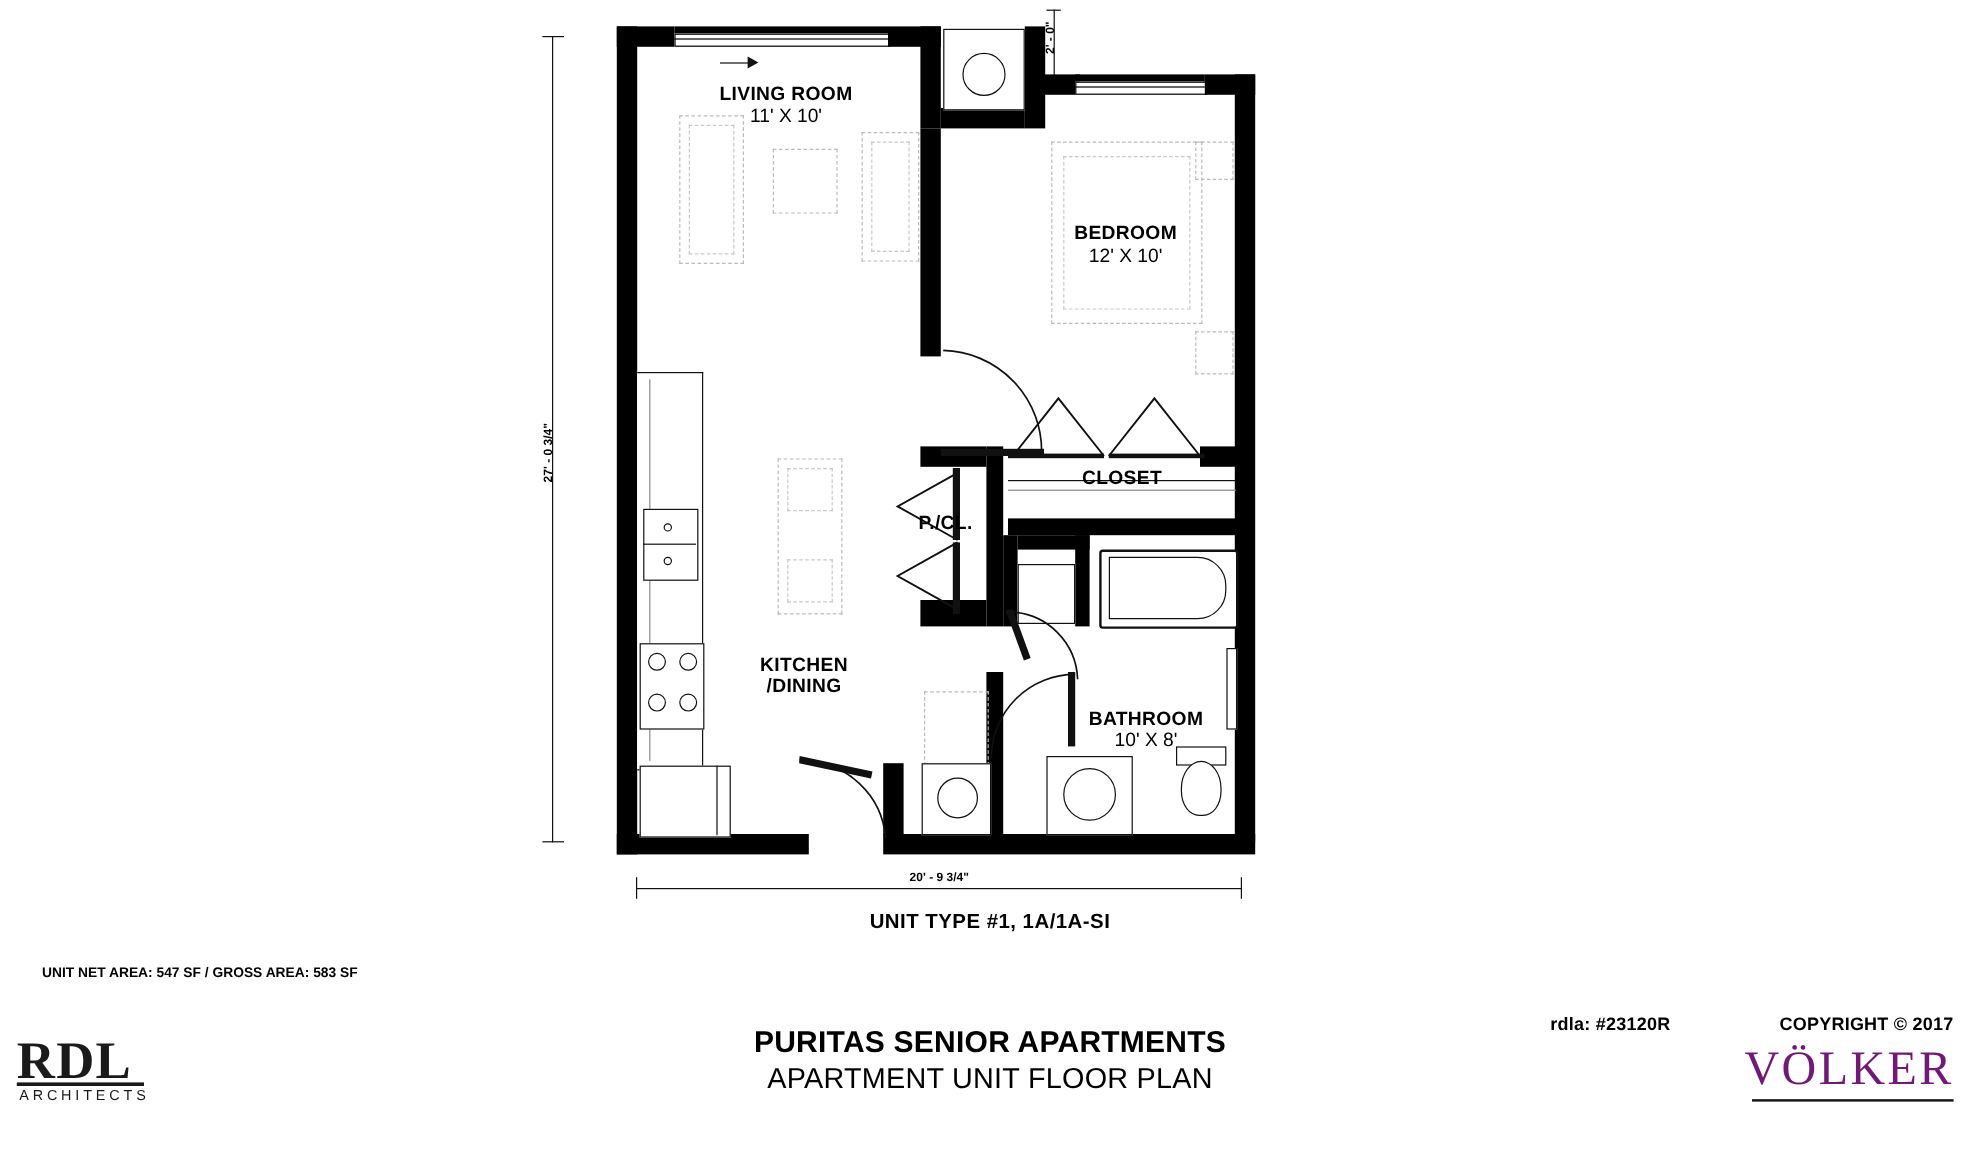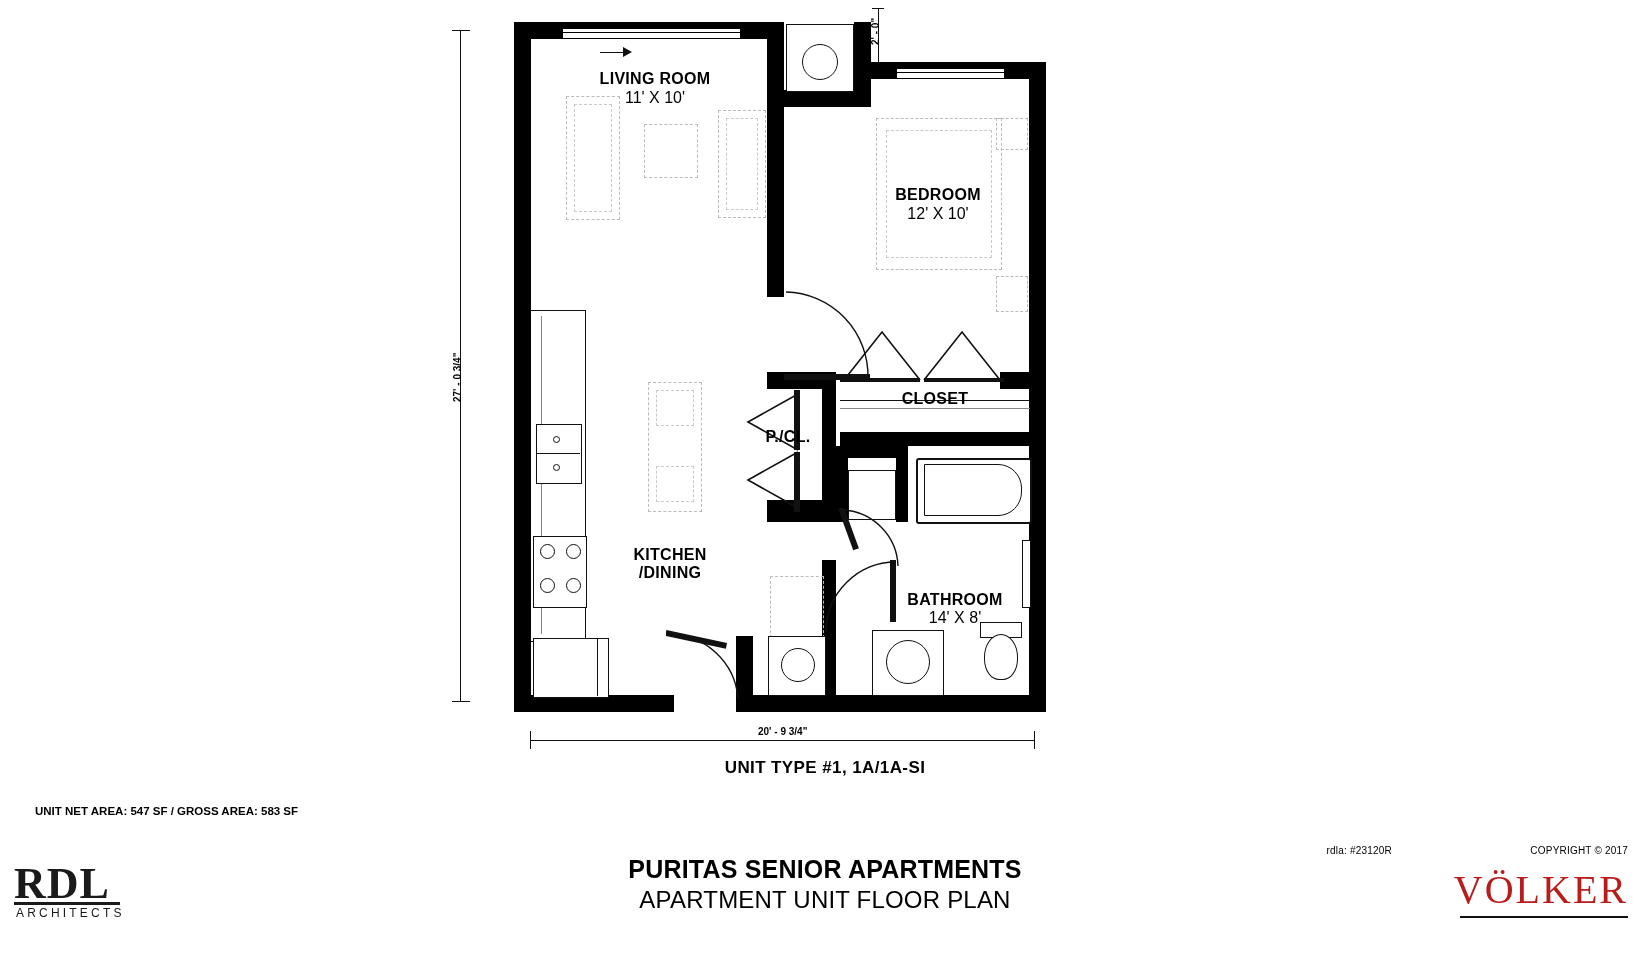--- a/index.html
+++ b/index.html
@@ -94,23 +94,24 @@
   }
   .footer-sub {
     position: absolute;
     width: 1650px;
     text-align: center;
     font-size: 24px;
     letter-spacing: .2px;
   }
   .meta {
     position: absolute;
-    font-size: 10px;
+    font-size: 15px;
     letter-spacing: .2px;
     white-space: nowrap;
+    font-weight: bold;
   }
   .rdl-text {
     position: absolute;
     left: 14px; top: 858px;
     font-family: "Liberation Serif", serif;
     font-size: 44px;
     font-weight: bold;
     letter-spacing: 1px;
     color: #1a1a1a;
   }
@@ -126,21 +127,21 @@
     left: 14px; top: 902px;
     width: 106px; height: 3px;
     background: #1a1a1a;
   }
   .volker {
     position: absolute;
     right: 22px; top: 866px;
     font-family: "Liberation Serif", serif;
     font-size: 40px;
     letter-spacing: 2px;
-    color: #b91c1c;
+    color: #701a75;
   }
   .volker-rule {
     position: absolute;
     right: 22px; top: 916px;
     width: 168px; height: 2px;
     background: #111111;
   }
 </style>
 </head>
 <body>
@@ -302,21 +303,21 @@
     <div class="room-dim" style="left:880px;top:205px;width:116px;">12' X 10'</div>
 
     <div class="room-name" style="left:880px;top:390px;width:110px;">CLOSET</div>
 
     <div class="room-name" style="left:748px;top:428px;width:80px;">P./CL.</div>
 
     <div class="room-name" style="left:610px;top:546px;width:120px;">KITCHEN</div>
     <div class="room-name" style="left:610px;top:564px;width:120px;">/DINING</div>
 
     <div class="room-name" style="left:895px;top:591px;width:120px;">BATHROOM</div>
-    <div class="room-dim" style="left:895px;top:609px;width:120px;">14' X 8'</div>
+    <div class="room-dim" style="left:895px;top:609px;width:120px;">10' X 8'</div>
   </div>
 
   <div class="title-1" style="left:0;top:758px;">UNIT TYPE #1, 1A/1A-SI</div>
   <div class="title-3" style="left:0;top:805px;">UNIT NET AREA: 547 SF / GROSS AREA: 583 SF</div>
 
   <div class="meta" style="right:258px;top:845px;">rdla: #23120R</div>
   <div class="meta" style="right:22px;top:845px;">COPYRIGHT  ©  2017</div>
 
   <div class="footer-title" style="left:0;top:855px;">PURITAS SENIOR APARTMENTS</div>
   <div class="footer-sub" style="left:0;top:886px;">APARTMENT UNIT FLOOR PLAN</div>

